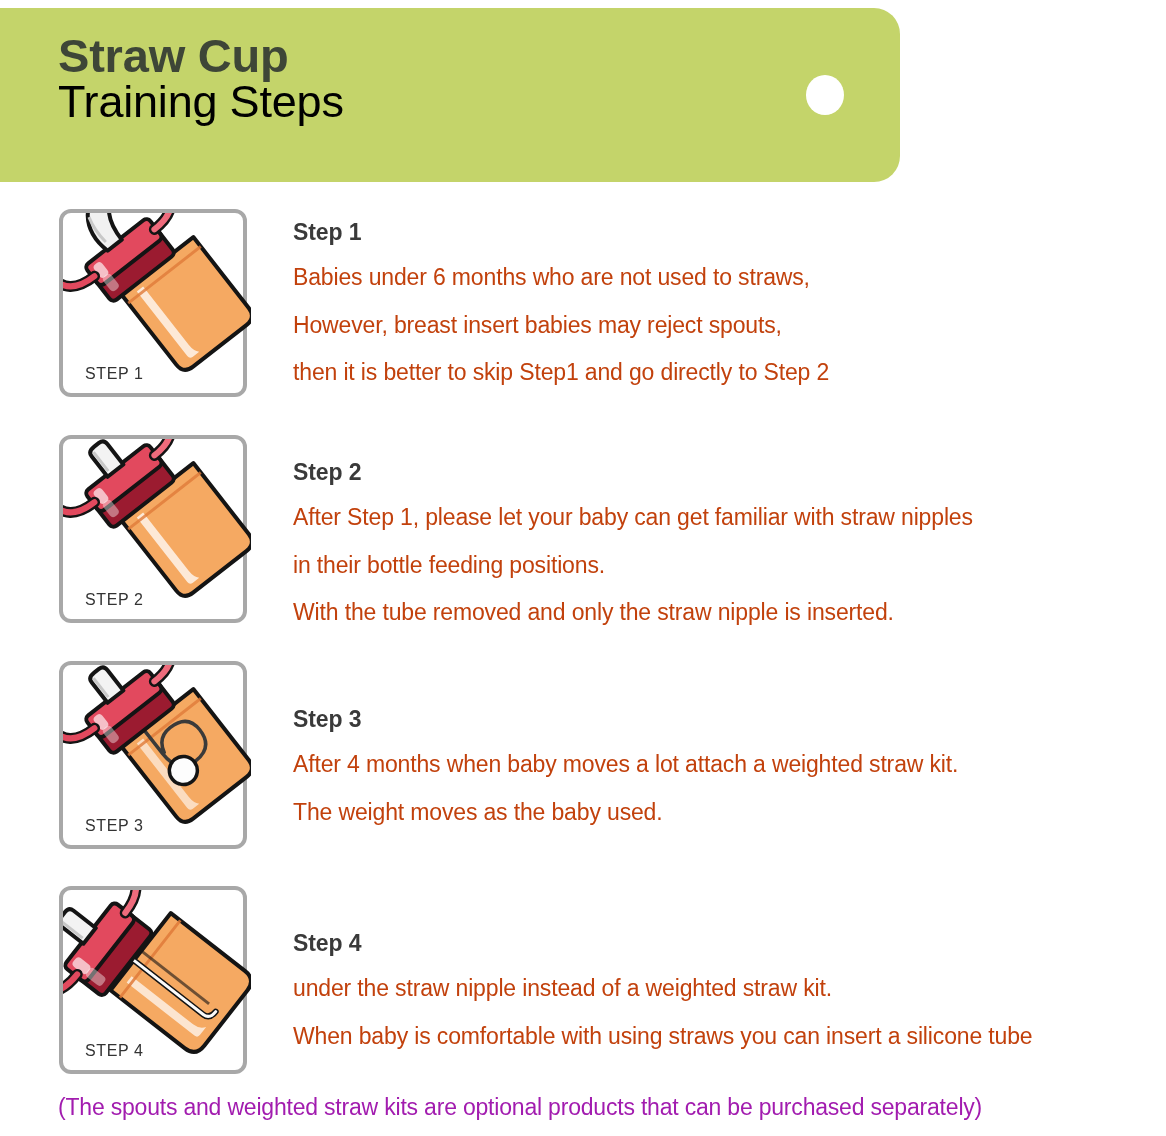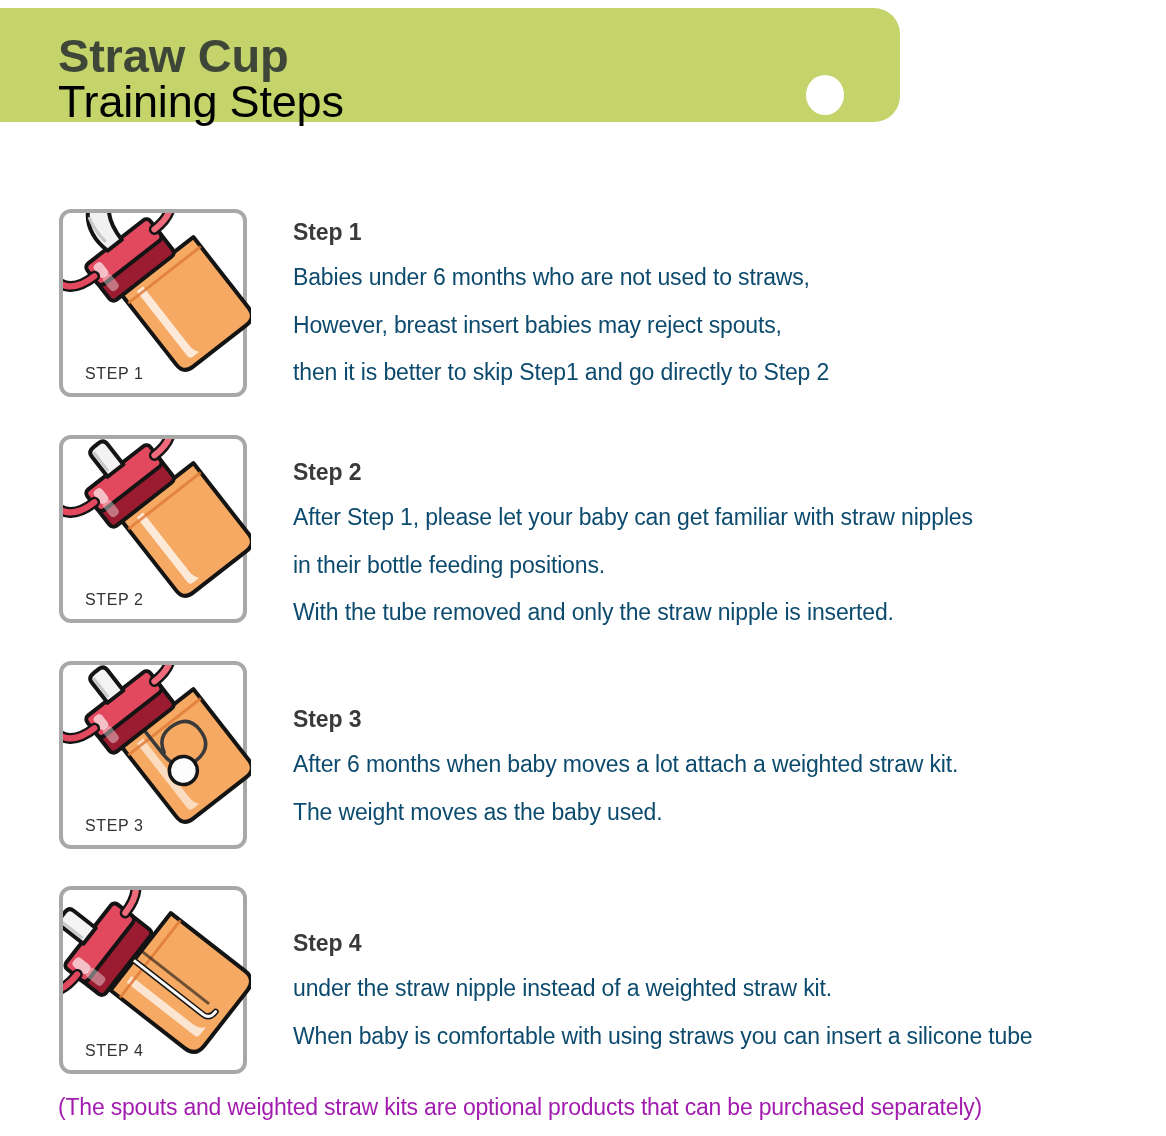--- a/index.html
+++ b/index.html
@@ -15,21 +15,21 @@
     font-family: "Liberation Sans", "DejaVu Sans", sans-serif;
     overflow: hidden;
   }
 
   
   #header-tag {
     position: absolute;
     left: 0;
     top: 8px;
     width: 900px;
-    height: 114px;
+    height: 174px;
     background: #c4d46a;
     border-top-right-radius: 26px;
     border-bottom-right-radius: 26px;
   }
   #header-hole {
     position: absolute;
     left: 806px;
     top: 67px;
     width: 38px;
     height: 40px;
@@ -105,21 +105,21 @@
     font-size: 23px;
     font-weight: bold;
     color: #3a3a3a;
     margin-bottom: 5px;
     letter-spacing: -0.1px;
   }
   .step-line {
     display: block;
     font-size: 23px;
     font-weight: 400;
-    color: #0c4a6e;
+    color: #c2410c;
     line-height: 1.37;
     letter-spacing: -0.15px;
     white-space: nowrap;
     margin-top: 16px;
   }
 
   
   #footer-note {
     position: absolute;
     left: 58px;
@@ -239,21 +239,21 @@
 
           <path d="M86 18 L86 -8 Q86 -14 94 -14 L100 -14 Q106 -14 106 -8 L106 18 Z" fill="#f3f3f3" stroke="#141414" stroke-width="4" stroke-linejoin="round"></path>
           <path d="M90 -10 L90 14" fill="none" stroke="#c8c8c8" stroke-width="3"></path>
         </g>
       </svg>
       <span class="step-box-label">STEP 3</span>
     </div>
 
     <div class="step-text" style="top:45px;">
       <span class="step-title">Step 3</span>
-      <span class="step-line">After 6 months when baby moves a lot attach a weighted straw kit.</span>
+      <span class="step-line">After 4 months when baby moves a lot attach a weighted straw kit.</span>
       <span class="step-line">The weight moves as the baby used.</span>
     </div>
   </div>
 
   <div class="step-row" style="top:886px;">
     <div class="step-box" style="top:0;">
       <svg class="step-art" viewBox="0 0 188 188">
         <g transform="translate(94,96) rotate(-52) translate(-94,-96)">
           <path d="M62 62 L62 156 Q62 170 76 170 L146 170 Q160 170 160 156 L160 62 Z" fill="#f5a962" stroke="#141414" stroke-width="4" stroke-linejoin="round"></path>
           <path d="M78 70 L78 156 Q78 160 82 160 L92 160 Q86 156 86 148 L86 70 Z" fill="#ffffff" opacity="0.7"></path>

